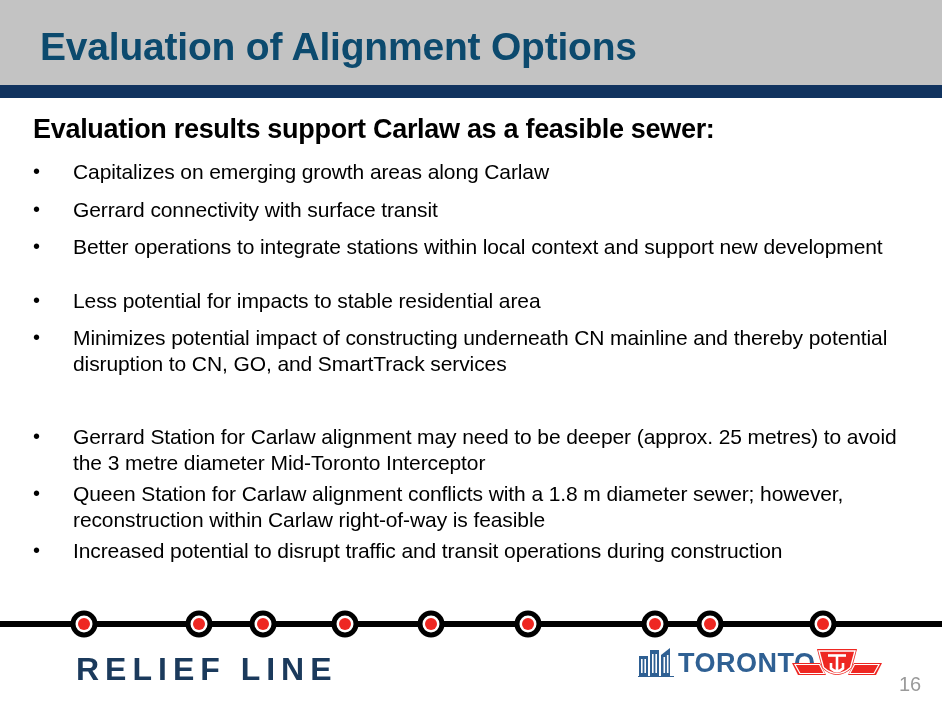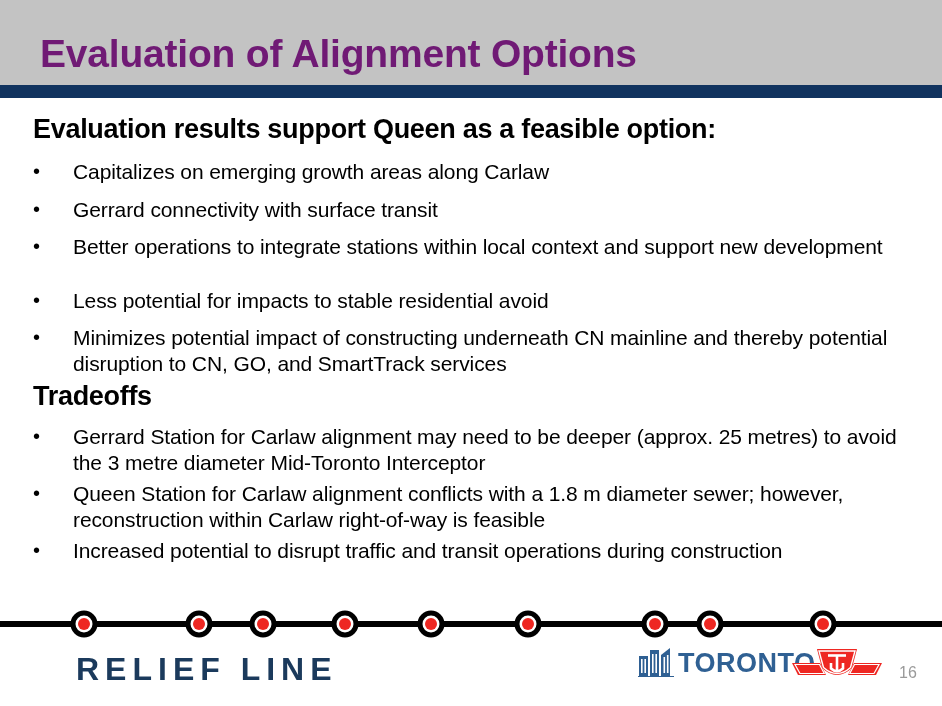--- a/index.html
+++ b/index.html
@@ -20,24 +20,24 @@
     position: absolute;
     left: 0;
     top: 0;
     width: 942px;
     height: 85px;
     background: #c3c3c3;
   }
   #slide-title {
     position: absolute;
     left: 40px;
-    top: 32px;
+    top: 25px;
     font-size: 39px;
     font-weight: bold;
-    color: #701a75;
+    color: #0c4a6e;
     letter-spacing: -0.2px;
     white-space: nowrap;
   }
   #header-rule {
     position: absolute;
     left: 0;
     top: 85px;
     width: 942px;
     height: 13px;
     background: #11335f;
@@ -132,63 +132,62 @@
     line-height: 27px;
   }
   #ttc-logo {
     position: absolute;
     left: 790px;
     top: 48px;
   }
   #page-number {
     position: absolute;
     left: 899px;
-    top: 69px;
-    font-size: 16px;
+    top: 78px;
+    font-size: 20px;
     color: #9a9a9a;
   }
 </style>
 </head>
 <body>
 
 <div id="slide-header">
   <div id="slide-title">Evaluation of Alignment Options</div>
 </div>
 <div id="header-rule"></div>
 
 <div id="slide-body">
 
-  <div class="section-heading" id="heading-support">Evaluation results support Queen as a feasible option:</div>
+  <div class="section-heading" id="heading-support">Evaluation results support Carlaw as a feasible sewer:</div>
 
   <div class="bullet-row" style="top:61px;">
     <span class="bullet-mark">•</span>
     <span class="bullet-text">Capitalizes on emerging growth areas along Carlaw</span>
   </div>
 
   <div class="bullet-row" style="top:99px;">
     <span class="bullet-mark">•</span>
     <span class="bullet-text">Gerrard connectivity with surface transit</span>
   </div>
 
   <div class="bullet-row" style="top:136px;">
     <span class="bullet-mark">•</span>
     <span class="bullet-text">Better operations to integrate stations within local context and support new development</span>
   </div>
 
   <div class="bullet-row" style="top:190px;">
     <span class="bullet-mark">•</span>
-    <span class="bullet-text">Less potential for impacts to stable residential avoid</span>
+    <span class="bullet-text">Less potential for impacts to stable residential area</span>
   </div>
 
   <div class="bullet-row" style="top:227px;">
     <span class="bullet-mark">•</span>
     <span class="bullet-text">Minimizes potential impact of constructing underneath CN mainline and thereby potential  disruption to CN, GO, and SmartTrack services</span>
   </div>
 
-  <div class="section-heading" id="heading-tradeoffs">Tradeoffs</div>
 
   <div class="bullet-row" style="top:326px;">
     <span class="bullet-mark">•</span>
     <span class="bullet-text">Gerrard Station for Carlaw alignment may need to be deeper (approx. 25 metres) to avoid the 3 metre diameter Mid-Toronto Interceptor</span>
   </div>
 
   <div class="bullet-row" style="top:383px;">
     <span class="bullet-mark">•</span>
     <span class="bullet-text">Queen Station for Carlaw alignment conflicts with a 1.8 m diameter sewer; however, reconstruction within Carlaw right-of-way is feasible</span>
   </div>

